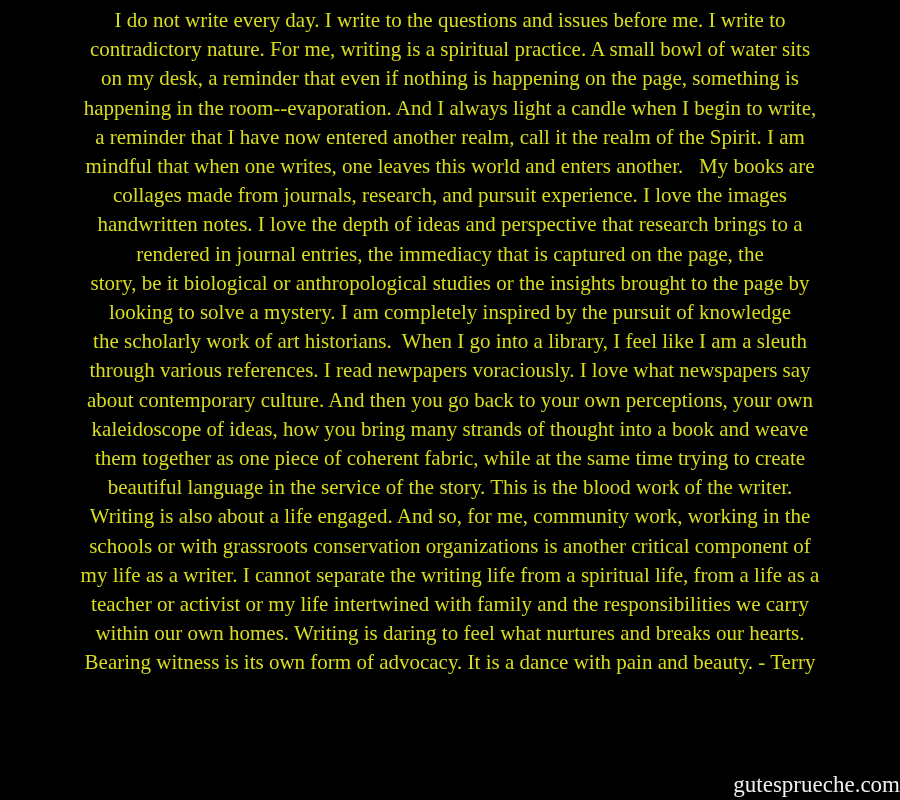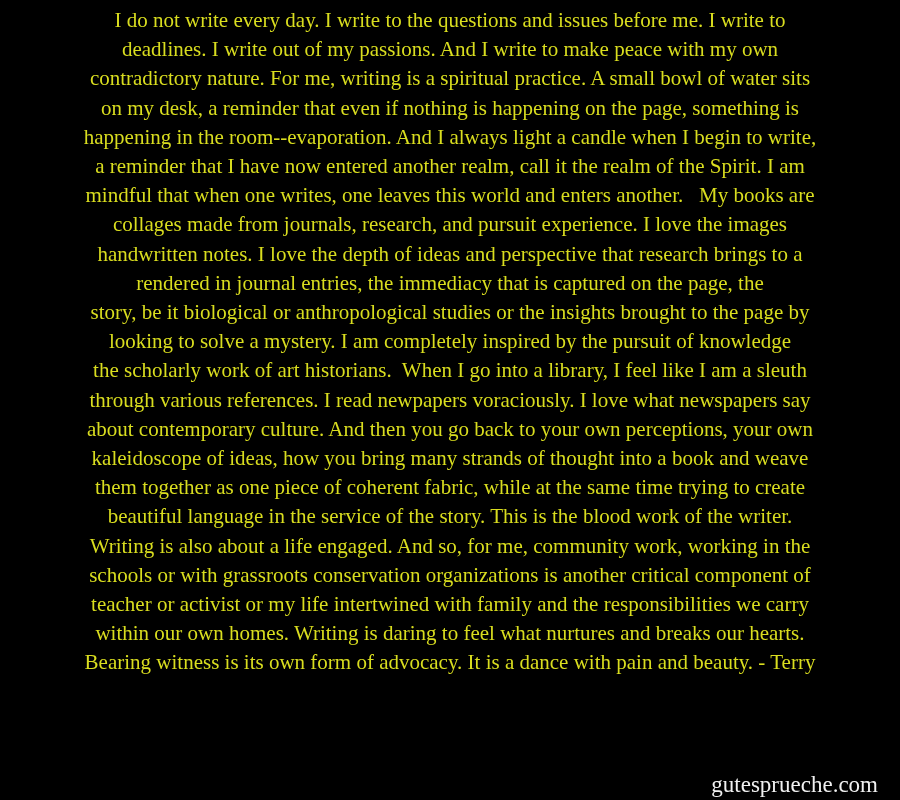--- a/index.html
+++ b/index.html
@@ -25,51 +25,51 @@
     text-align: center;
     color: var(--text);
     font-size: 21px;
     line-height: 29.2px;
   }
   .line {
     white-space: pre;
   }
   .watermark {
     position: absolute;
-    right: 22px;
+    right: 0;
     bottom: 2px;
     color: var(--wm);
     font-size: 23px;
     line-height: 26px;
     white-space: pre;
   }
 </style>
 </head>
 <body>
 
 <div class="page">
   <div class="quote">
     <div class="line">I do not write every day. I write to the questions and issues before me. I write to</div>
-    <div class="line">deadlines. I write out of my passions. And I write to make peace with my own</div>
     <div class="line">contradictory nature. For me, writing is a spiritual practice. A small bowl of water sits</div>
     <div class="line">on my desk, a reminder that even if nothing is happening on the page, something is</div>
     <div class="line">happening in the room--evaporation. And I always light a candle when I begin to write,</div>
     <div class="line">a reminder that I have now entered another realm, call it the realm of the Spirit. I am</div>
     <div class="line">mindful that when one writes, one leaves this world and enters another.   My books are</div>
     <div class="line">collages made from journals, research, and pursuit experience. I love the images</div>
     <div class="line">handwritten notes. I love the depth of ideas and perspective that research brings to a</div>
     <div class="line">rendered in journal entries, the immediacy that is captured on the page, the</div>
     <div class="line">story, be it biological or anthropological studies or the insights brought to the page by</div>
     <div class="line">looking to solve a mystery. I am completely inspired by the pursuit of knowledge</div>
     <div class="line">the scholarly work of art historians.  When I go into a library, I feel like I am a sleuth</div>
     <div class="line">through various references. I read newpapers voraciously. I love what newspapers say</div>
     <div class="line">about contemporary culture. And then you go back to your own perceptions, your own</div>
     <div class="line">kaleidoscope of ideas, how you bring many strands of thought into a book and weave</div>
     <div class="line">them together as one piece of coherent fabric, while at the same time trying to create</div>
     <div class="line">beautiful language in the service of the story. This is the blood work of the writer.</div>
     <div class="line">Writing is also about a life engaged. And so, for me, community work, working in the</div>
     <div class="line">schools or with grassroots conservation organizations is another critical component of</div>
+    <div class="line">my life as a writer. I cannot separate the writing life from a spiritual life, from a life as a</div>
     <div class="line">teacher or activist or my life intertwined with family and the responsibilities we carry</div>
     <div class="line">within our own homes. Writing is daring to feel what nurtures and breaks our hearts.</div>
     <div class="line">Bearing witness is its own form of advocacy. It is a dance with pain and beauty. - Terry</div>
   </div>
   <div class="watermark">gutesprueche.com</div>
 </div>
 
 </body></html>

